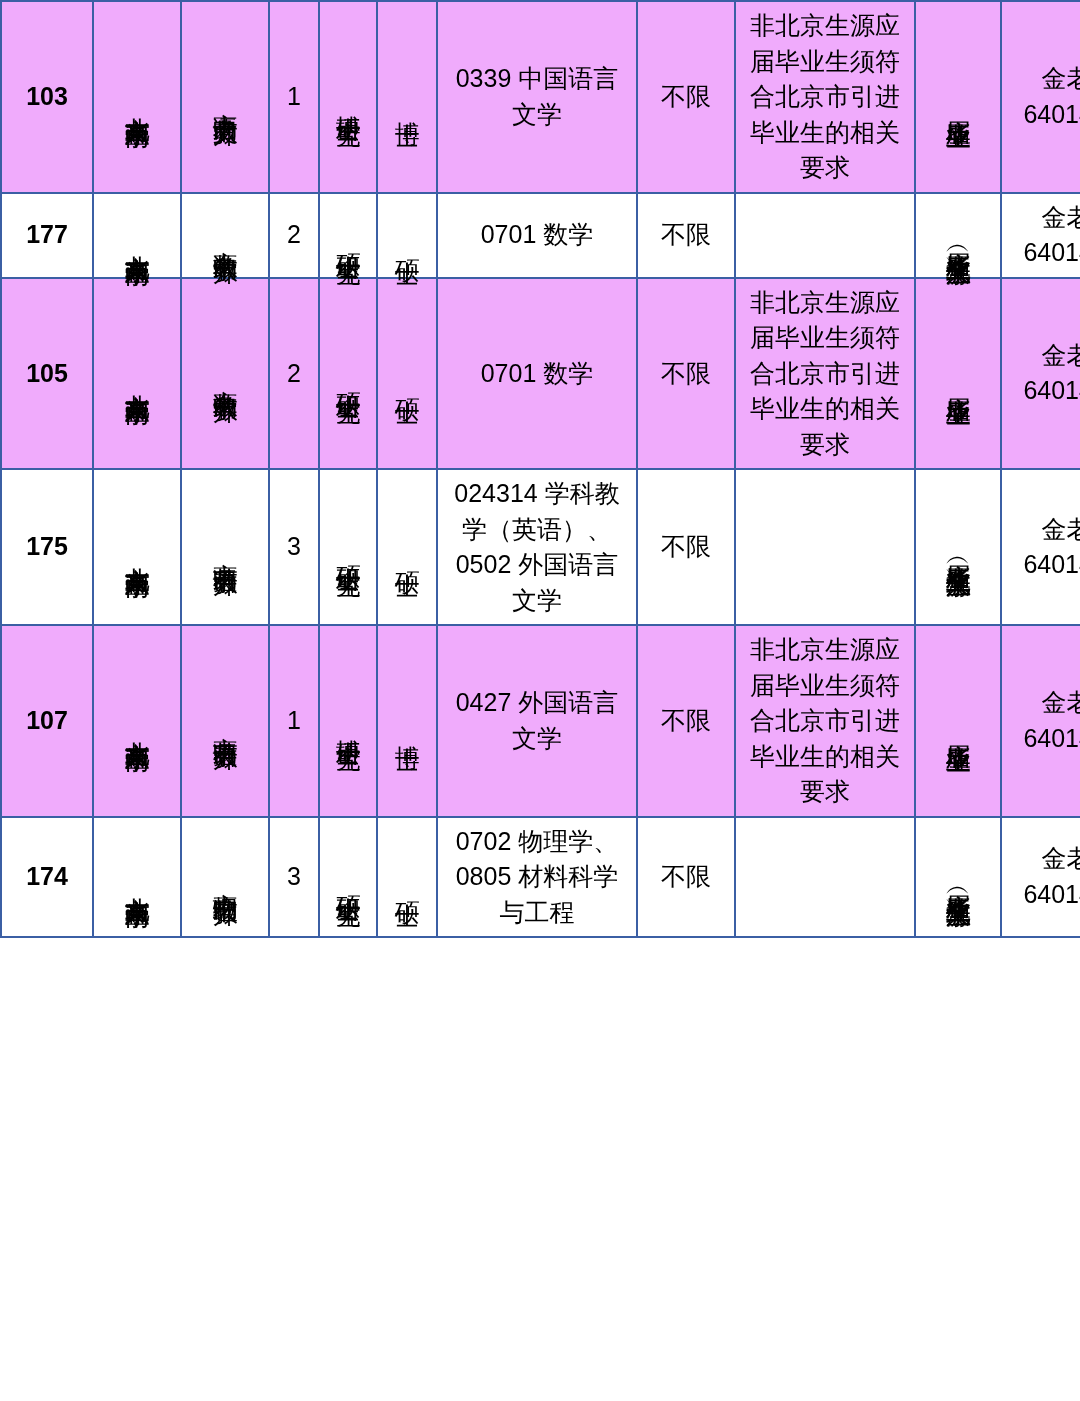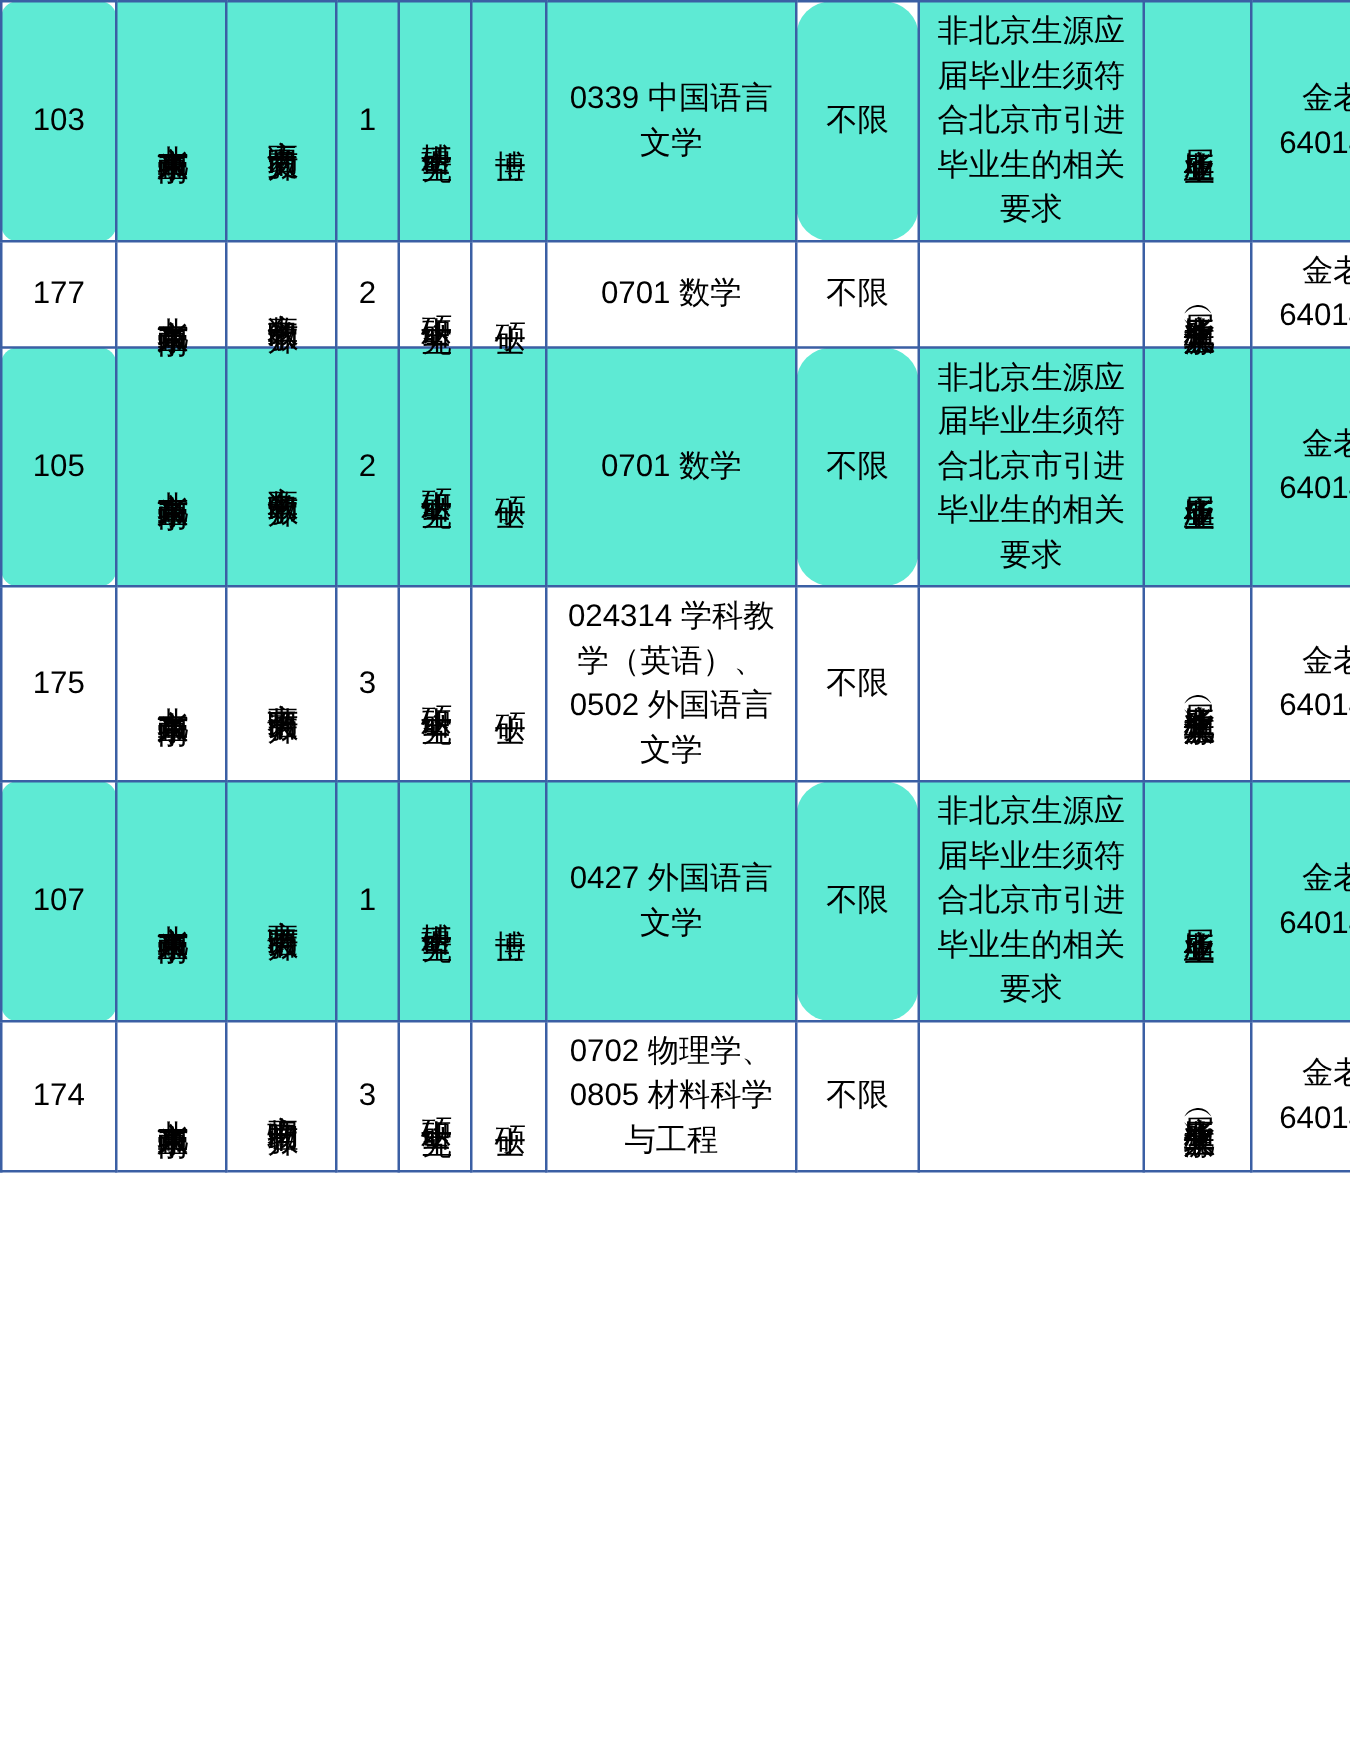--- a/index.html
+++ b/index.html
@@ -22,29 +22,28 @@
     border: 2px solid #3b5fa4;
     padding: 6px 8px;
     vertical-align: middle;
     text-align: center;
     font-size: 25px;
     line-height: 1.42;
     color: #000000;
     word-break: break-word;
   }
   tr.row-odd td {
-    background: #5eead4;
+    background: #f0abfc;
   }
   tr.row-even td {
     background: #ffffff;
   }
   td.col-index {
-    font-weight: normal;
+    font-weight: bold;
     font-size: 27px;
-    border-radius: 13px;
   }
   
   td.vert {
     padding: 4px 2px;
   }
   td.vert .vtext {
     writing-mode: vertical-rl;
     text-orientation: upright;
     display: inline-block;
     letter-spacing: 2px;
@@ -54,21 +53,21 @@
   td.col-unit .vtext { letter-spacing: 1px; }
   td.col-major,
   td.col-require,
   td.col-contact {
     text-align: left;
   }
   td.col-major { padding-left: 10px; }
   td.col-require { padding-left: 10px; }
   td.col-contact { text-align: center; }
   td.col-count { font-size: 25px; }
-  td.col-limit { font-size: 25px; border-radius: 28px; }
+  td.col-limit { font-size: 25px; }
   td.col-status .vtext { letter-spacing: 1px; }
 </style>
 </head>
 <body>
 
 <table class="recruit-table">
   <colgroup>
     <col style="width:92px">
     <col style="width:88px">
     <col style="width:88px">

